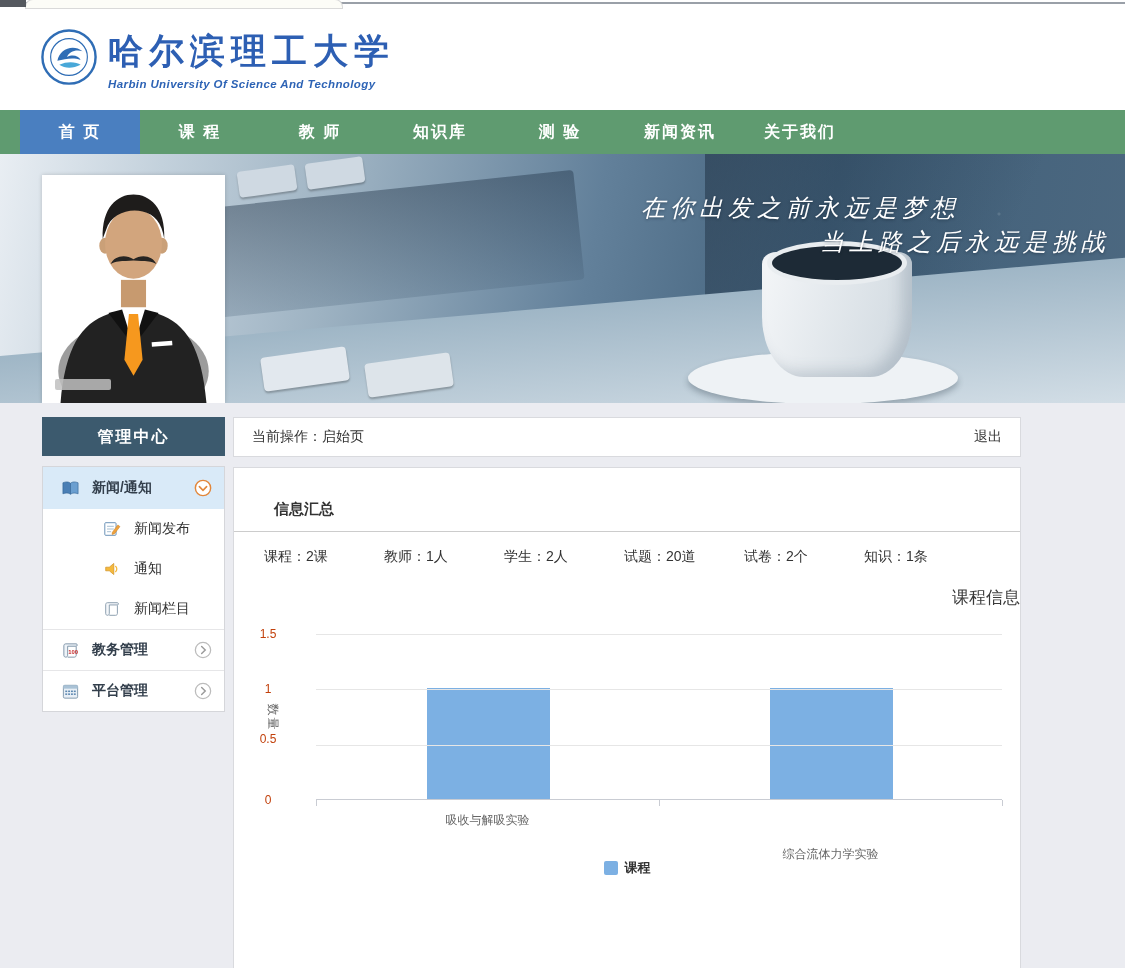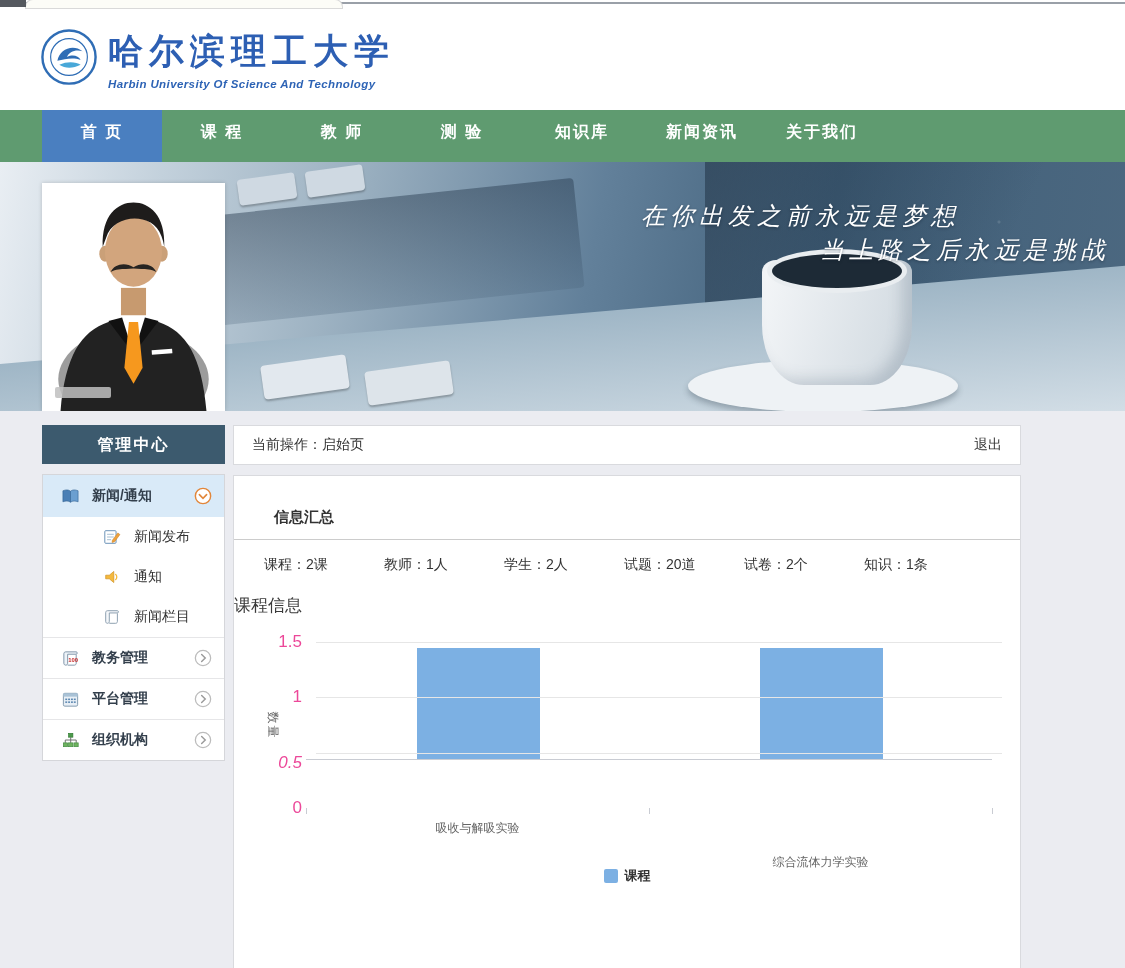--- a/index.html
+++ b/index.html
@@ -12,21 +12,21 @@
   .top-strip .corner { position:absolute; left:0; top:0; width:26px; height:7px; background:#55595f; }
   .top-strip .tab { position:absolute; left:26px; top:0; width:316px; height:8px; background:#fcfcf7; border-radius:7px 7px 0 0; box-shadow:0 0 0 1px #d9d9d9; }
 
   
   .site-header { height:102px; background:#fff; display:flex; align-items:center; padding-left:40px; }
   .logo { display:flex; align-items:center; gap:10px; }
   .logo-text .zh { font-family:Liberation Mono, monospace; font-size:35px; font-weight:bold; color:#2d5fb3; letter-spacing:6px; }
   .logo-text .en { font-size:11.5px; font-style:italic; font-weight:bold; color:#2d63b5; margin-top:3px; letter-spacing:0.4px; }
 
   
-  .main-nav { height:52px; background:#5f9b70; display:flex; padding-left:42px; }
+  .main-nav { height:44px; background:#5f9b70; display:flex; padding-left:20px; }
   .nav-item { width:120px; line-height:44px; text-align:center; color:#fff; font-size:16px; font-weight:bold; letter-spacing:2px; cursor:pointer; }
   .nav-item.active { background:#4a7fc0; }
 
   
   .banner { position:relative; height:249px; overflow:hidden;
     background:linear-gradient(100deg,#e9eef3 0%,#c3d1dc 14%,#9db2c2 30%,#62809a 52%,#41607a 72%,#4c6880 100%); }
   .banner .desk { position:absolute; left:-60px; right:-40px; bottom:-55px; height:150px;
     background:linear-gradient(to top,#d4dfe7,#9fb6c6); transform:rotate(-5deg); }
   .banner .laptop { position:absolute; left:150px; top:38px; width:430px; height:110px;
     background:linear-gradient(to bottom, rgba(36,55,75,.45), rgba(70,95,118,.25)); transform:rotate(-6deg); border-radius:4px; }
@@ -62,25 +62,25 @@
   .main-col { width:788px; flex:0 0 788px; }
   .op-bar { height:40px; background:#fff; border:1px solid #d9dade; display:flex; align-items:center; padding:0 18px; margin-bottom:10px; }
   .op-text { font-size:14px; color:#333; flex:1; }
   .logout { font-size:14px; color:#333; text-decoration:none; cursor:pointer; }
 
   .info-box { background:#fff; border:1px solid #d9dade; height:520px; }
   .info-title { padding:32px 0 12px 40px; font-size:15px; font-weight:bold; color:#333; border-bottom:1px solid #ccc; }
   .stats-row { display:flex; padding:16px 0 0 30px; }
   .stat { width:120px; font-size:14px; color:#333; }
 
-  .chart-title { margin-top:20px; text-align:left; font-size:17px; color:#3a3a3a; }
+  .chart-title { margin-top:20px; text-align:right; font-size:17px; color:#3a3a3a; }
   .chart { position:relative; height:312px; margin-top:10px; }
-  .plot { position:absolute; left:72px; top:15px; width:686px; height:118px; border-bottom:1px solid #c9ccd3; }
+  .plot { position:absolute; left:82px; top:15px; width:686px; height:166px; border-bottom:1px solid #c9ccd3; }
   .gridline { position:absolute; left:82px; width:686px; height:1px; background:#e6e6e6; }
-  .ytick { position:absolute; left:0; width:68px; text-align:right; font-size:17px; color:#ec4899; height:16px; line-height:16px; }
+  .ytick { position:absolute; left:0; width:68px; text-align:center; font-size:12px; color:#c2410c; height:16px; line-height:16px; }
   .ylabel { position:absolute; left:24px; top:90px; font-size:12px; color:#666; transform:rotate(90deg); letter-spacing:2px; }
   .bar { position:absolute; bottom:0; width:123px; }
   .xlabel { position:absolute; top:178px; width:300px; text-align:center; font-size:12px; color:#666; }
   .xtick { position:absolute; top:166px; width:1px; height:6px; background:#c9ccd3; }
   .legend { position:absolute; top:240px; left:0; right:0; display:flex; justify-content:center; align-items:center; gap:7px; }
   .legend .sw { width:14px; height:14px; border-radius:2px; }
   .legend .lg-lbl { font-size:13px; font-weight:bold; color:#333; }
 </style>
 </head>
 <body>
@@ -107,22 +107,22 @@
         <div class="zh">哈尔滨理工大学</div>
         <div class="en">Harbin University Of Science And Technology</div>
       </div>
     </div>
   </div>
 
   <div class="main-nav">
     <div class="nav-item active">首 页</div>
     <div class="nav-item">课 程</div>
     <div class="nav-item">教 师</div>
+    <div class="nav-item">知识库</div>
     <div class="nav-item">测 验</div>
-    <div class="nav-item">知识库</div>
     <div class="nav-item">新闻资讯</div>
     <div class="nav-item">关于我们</div>
   </div>
 
   <div class="banner">
     <div class="rain"></div>
     <div class="desk"></div>
     <div class="laptop"></div>
     <div class="key" style="left:238px; top:14px;"></div>
     <div class="key" style="left:306px; top:6px;"></div>
@@ -246,38 +246,20 @@
           </span>
           <span class="lbl">平台管理</span>
           <span class="chev">
             <svg viewBox="0 0 20 20" width="18" height="18">
               <circle cx="10" cy="10" r="8.5" fill="#fff" stroke="#bcbcbc" stroke-width="1.4"></circle>
               <path d="M8.5 6 L12.5 10 L8.5 14" fill="none" stroke="#9a9a9a" stroke-width="1.6" stroke-linecap="round"></path>
             </svg>
           </span>
         </div>
 
-        <div class="menu-row">
-          <span class="mi">
-            <svg viewBox="0 0 20 20" width="19" height="19">
-              <rect x="8" y="2.5" width="4.5" height="4" fill="#4c9a4c" stroke="#2f7a2f" stroke-width="0.7"></rect>
-              <path d="M10.2 6.5 L10.2 9.5 M4.5 9.5 L16 9.5 M4.5 9.5 L4.5 12.5 M10.2 9.5 L10.2 12.5 M16 9.5 L16 12.5" stroke="#6a6a6a" stroke-width="1" fill="none"></path>
-              <rect x="2.5" y="12.5" width="4.5" height="4" fill="#6fb35f" stroke="#3f8a3f" stroke-width="0.7"></rect>
-              <rect x="8" y="12.5" width="4.5" height="4" fill="#6fb35f" stroke="#3f8a3f" stroke-width="0.7"></rect>
-              <rect x="13.6" y="12.5" width="4.5" height="4" fill="#6fb35f" stroke="#3f8a3f" stroke-width="0.7"></rect>
-            </svg>
-          </span>
-          <span class="lbl">组织机构</span>
-          <span class="chev">
-            <svg viewBox="0 0 20 20" width="18" height="18">
-              <circle cx="10" cy="10" r="8.5" fill="#fff" stroke="#bcbcbc" stroke-width="1.4"></circle>
-              <path d="M8.5 6 L12.5 10 L8.5 14" fill="none" stroke="#9a9a9a" stroke-width="1.6" stroke-linecap="round"></path>
-            </svg>
-          </span>
-        </div>
 
 
       </div>
     </div>
 
     <div class="main-col">
 
       <div class="op-bar">
         <span class="op-text">当前操作：启始页</span>
         <a class="logout">退出</a>
@@ -305,21 +287,21 @@
               <div class="xtick" style="left: 0px;"></div>
               <div class="xtick" style="left: 343px;"></div>
               <div class="xtick" style="left: 686px;"></div>
             </div>
           <div class="legend">
             <span class="sw" style="background: rgb(124, 176, 227);"></span>
             <span class="lg-lbl">课程</span>
           </div>
         <div class="ytick" style="top: 173px;">0</div>
             <div class="gridline" style="top: 125.667px;"></div>
-            <div class="ytick" style="top: 128px; font-style: italic;">0.5</div>
+            <div class="ytick" style="top: 112px;">0.5</div>
             <div class="gridline" style="top: 70.3333px;"></div>
             <div class="ytick" style="top: 62.3333px;">1</div>
             <div class="gridline" style="top: 15px;"></div>
             <div class="ytick" style="top: 7px;">1.5</div>
           </div>
       </div>
 
     </div>
   </div>
 </div>

